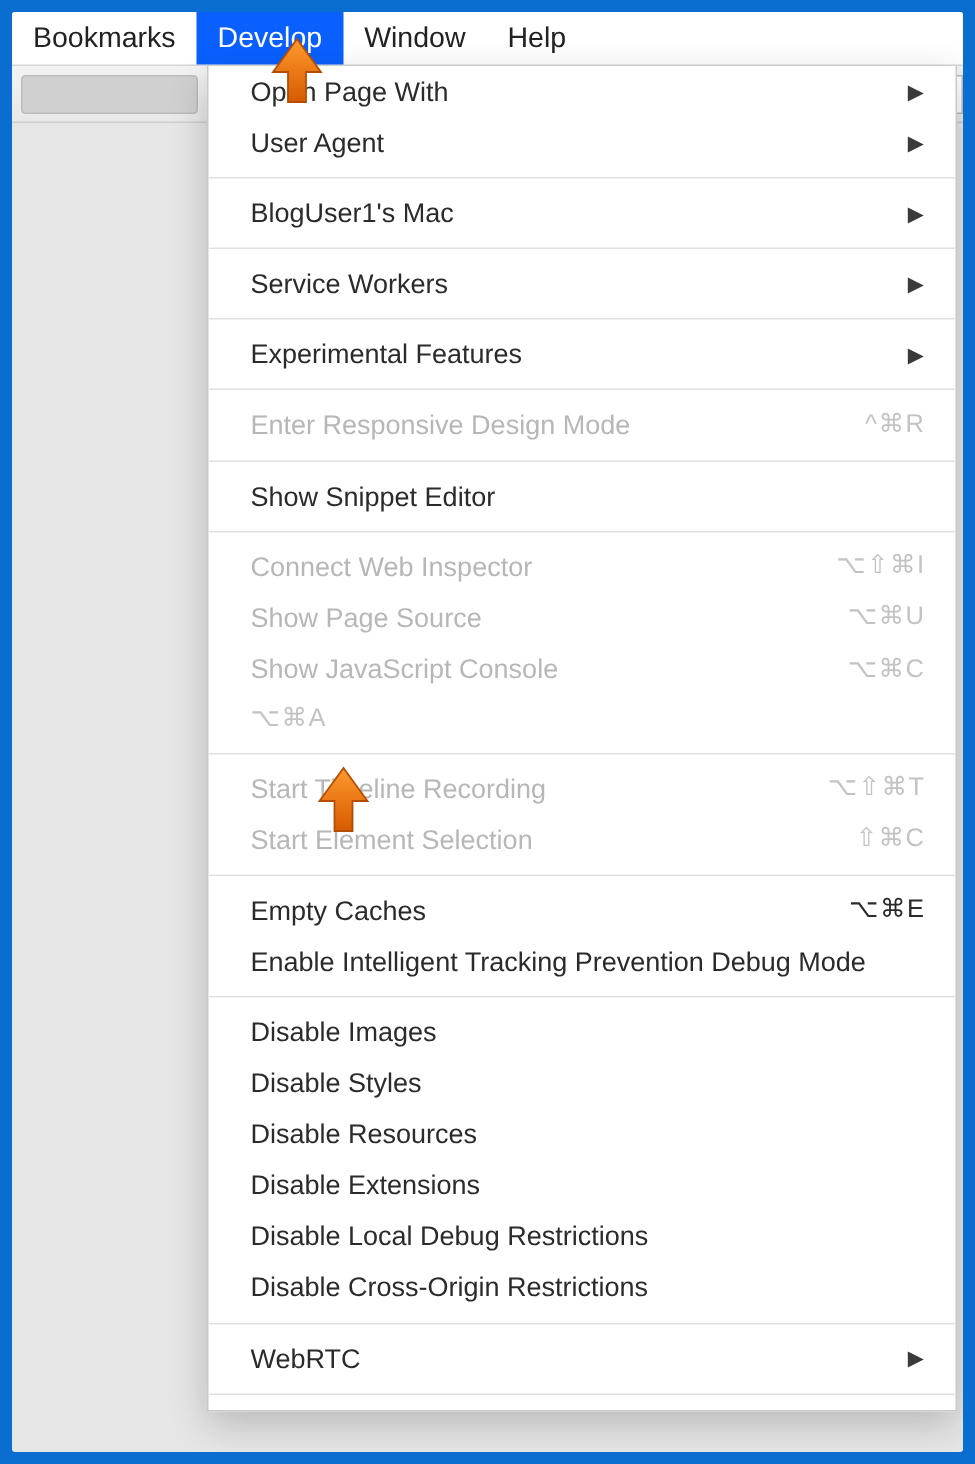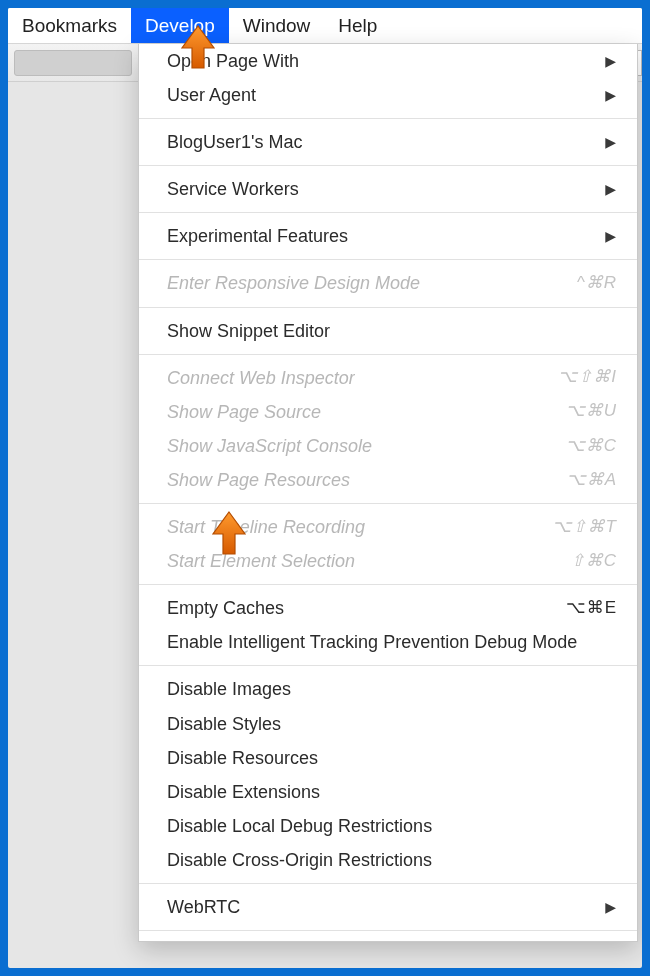--- a/index.html
+++ b/index.html
@@ -76,21 +76,21 @@
   }
   .mi {
     display: flex;
     align-items: center;
     justify-content: space-between;
     padding: 4px 20px 4px 28px;
     line-height: 1.45;
     cursor: default;
   }
   .mi .lbl { white-space: nowrap; overflow: hidden; text-overflow: ellipsis; }
-  .mi.disabled { color: #b7b7b7; font-style: italic; }
+  .mi.disabled { color: #b7b7b7; }
   .mi .right {
     display: flex;
     align-items: center;
     gap: 2px;
     color: inherit;
     font-size: 17px;
     letter-spacing: 1px;
   }
   .mi.disabled .right { color: #c3c3c3; }
   .sep {
@@ -205,21 +205,20 @@
       </div>
       <div class="mi disabled">
         <span class="lbl">Show Page Source</span>
         <span class="right">⌥⌘U</span>
       </div>
       <div class="mi disabled">
         <span class="lbl">Show JavaScript Console</span>
         <span class="right">⌥⌘C</span>
       </div>
       <div class="mi disabled">
-        <span class="lbl">Show Page Resources</span>
         <span class="right">⌥⌘A</span>
       </div>
       <div class="sep"></div>
       <div class="mi disabled">
         <span class="lbl">Start Timeline Recording</span>
         <span class="right">⌥⇧⌘T</span>
       </div>
       <div class="mi disabled">
         <span class="lbl">Start Element Selection</span>
         <span class="right">⇧⌘C</span>

